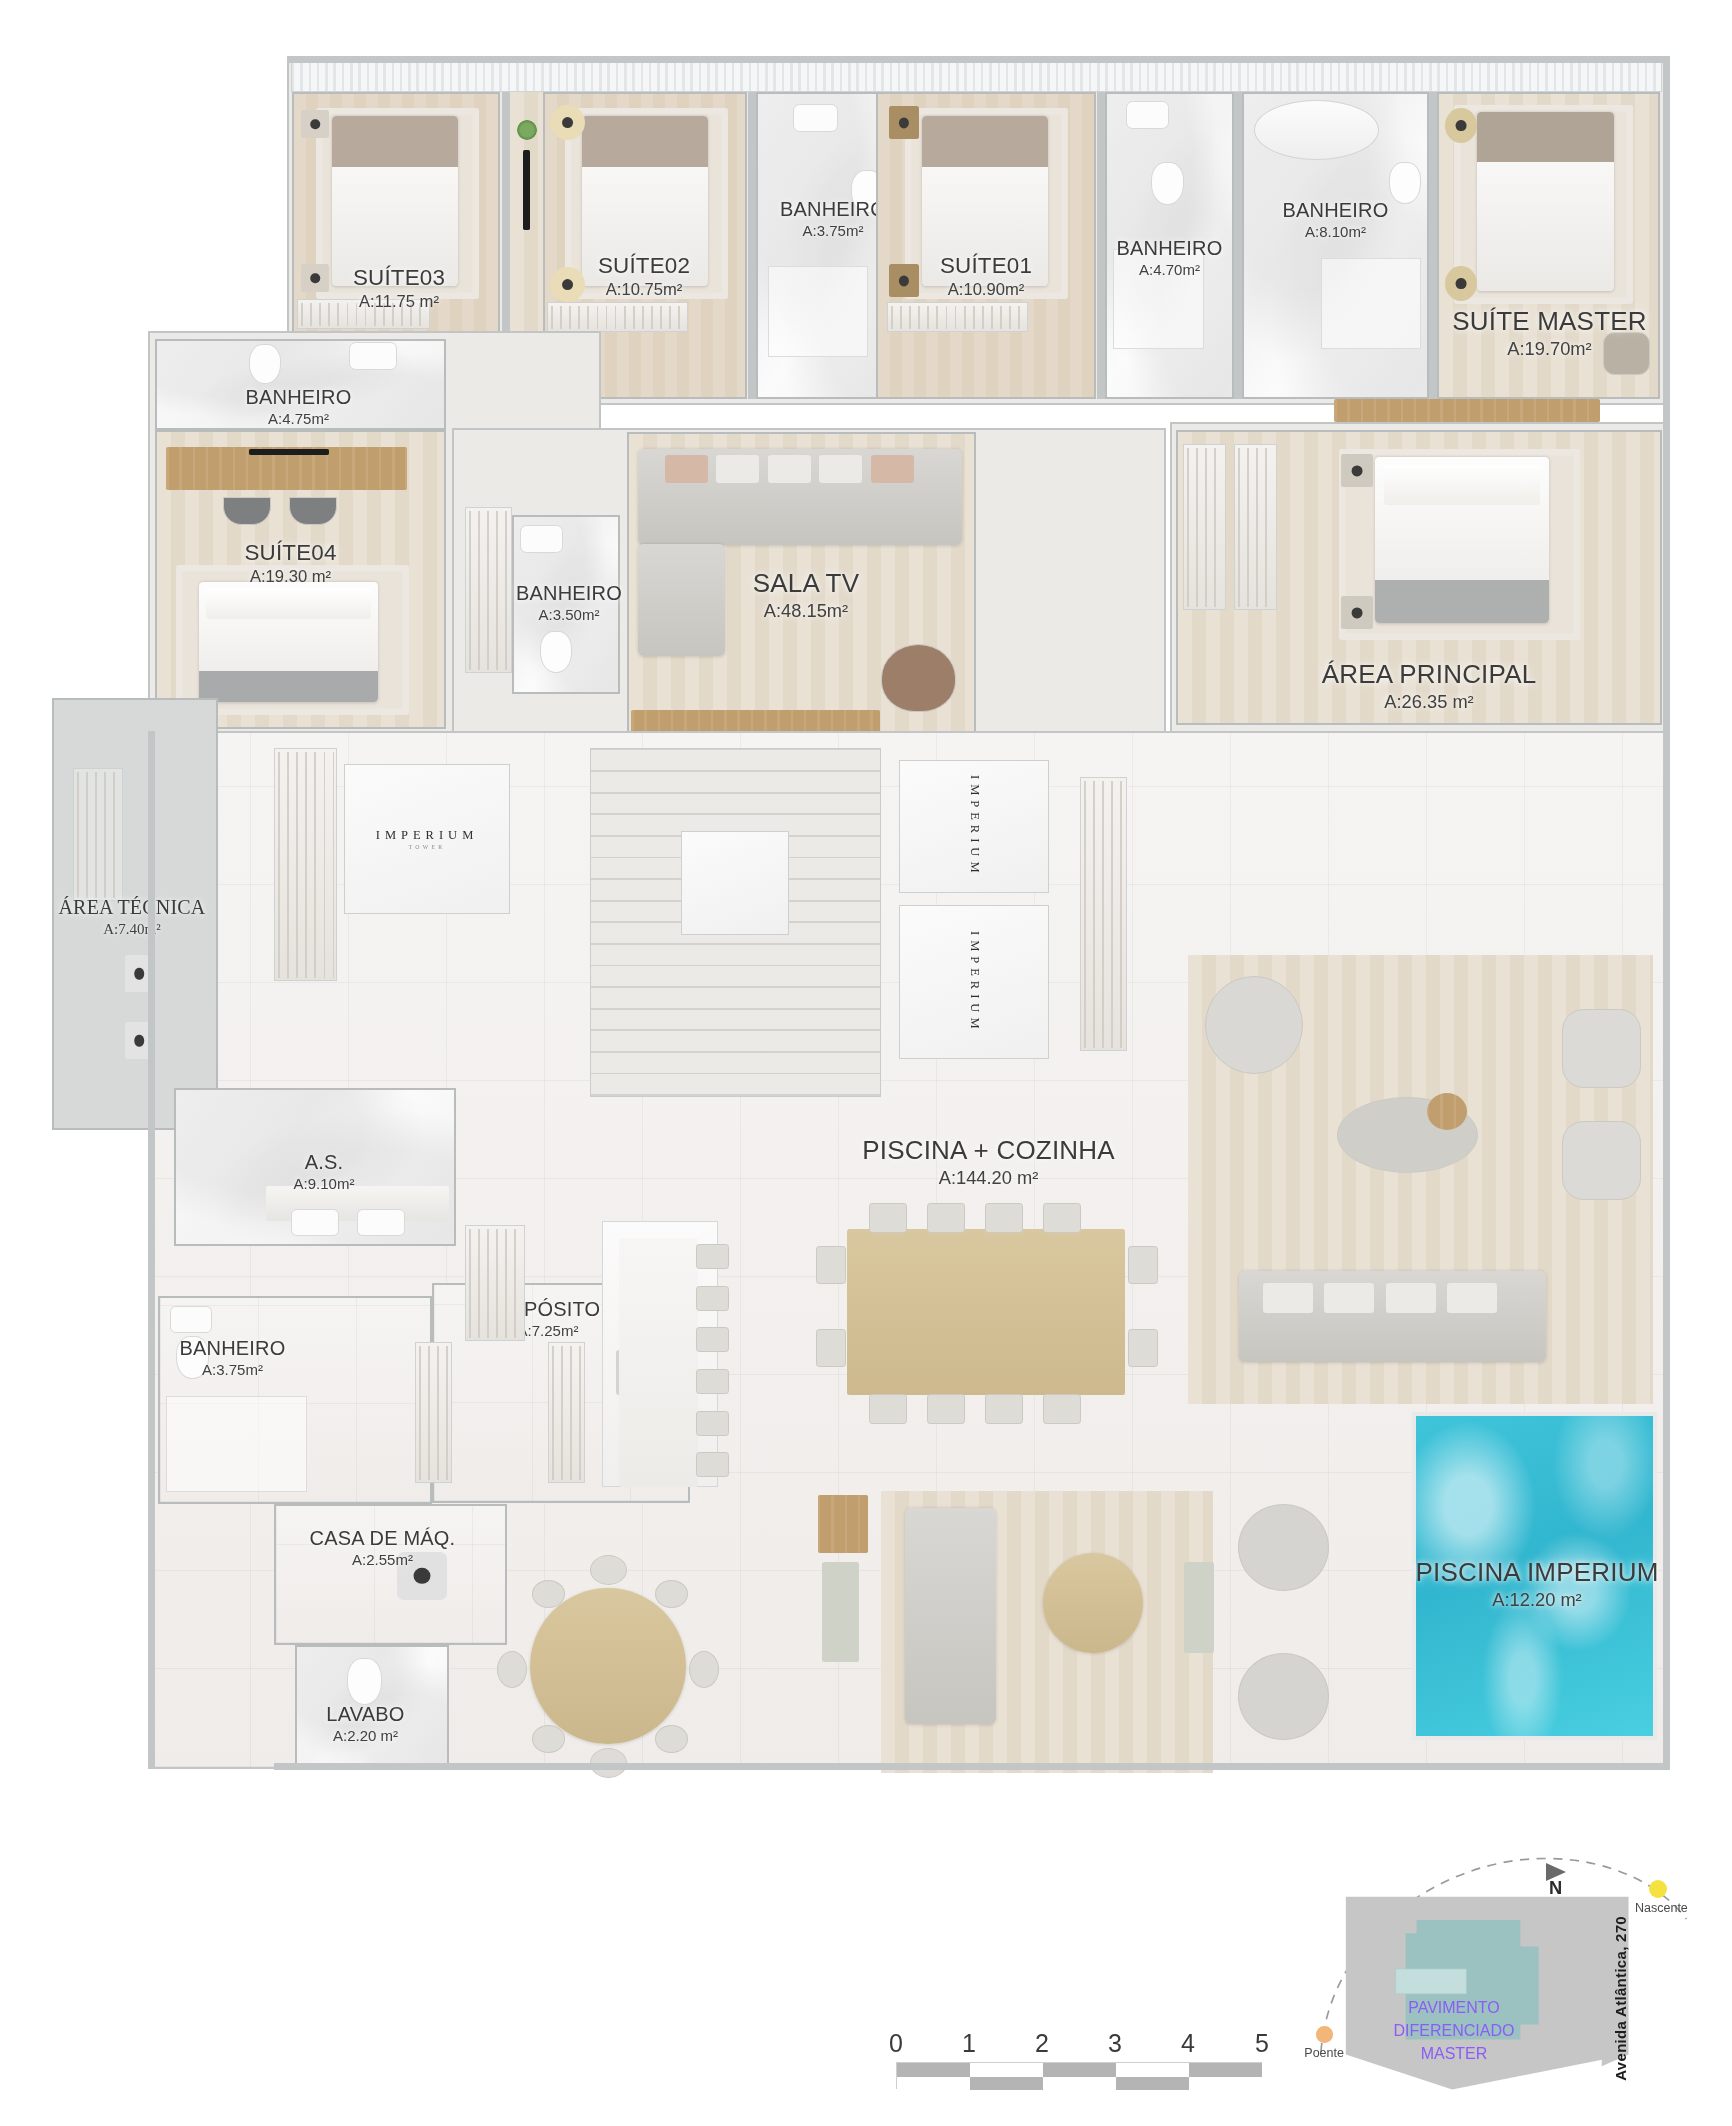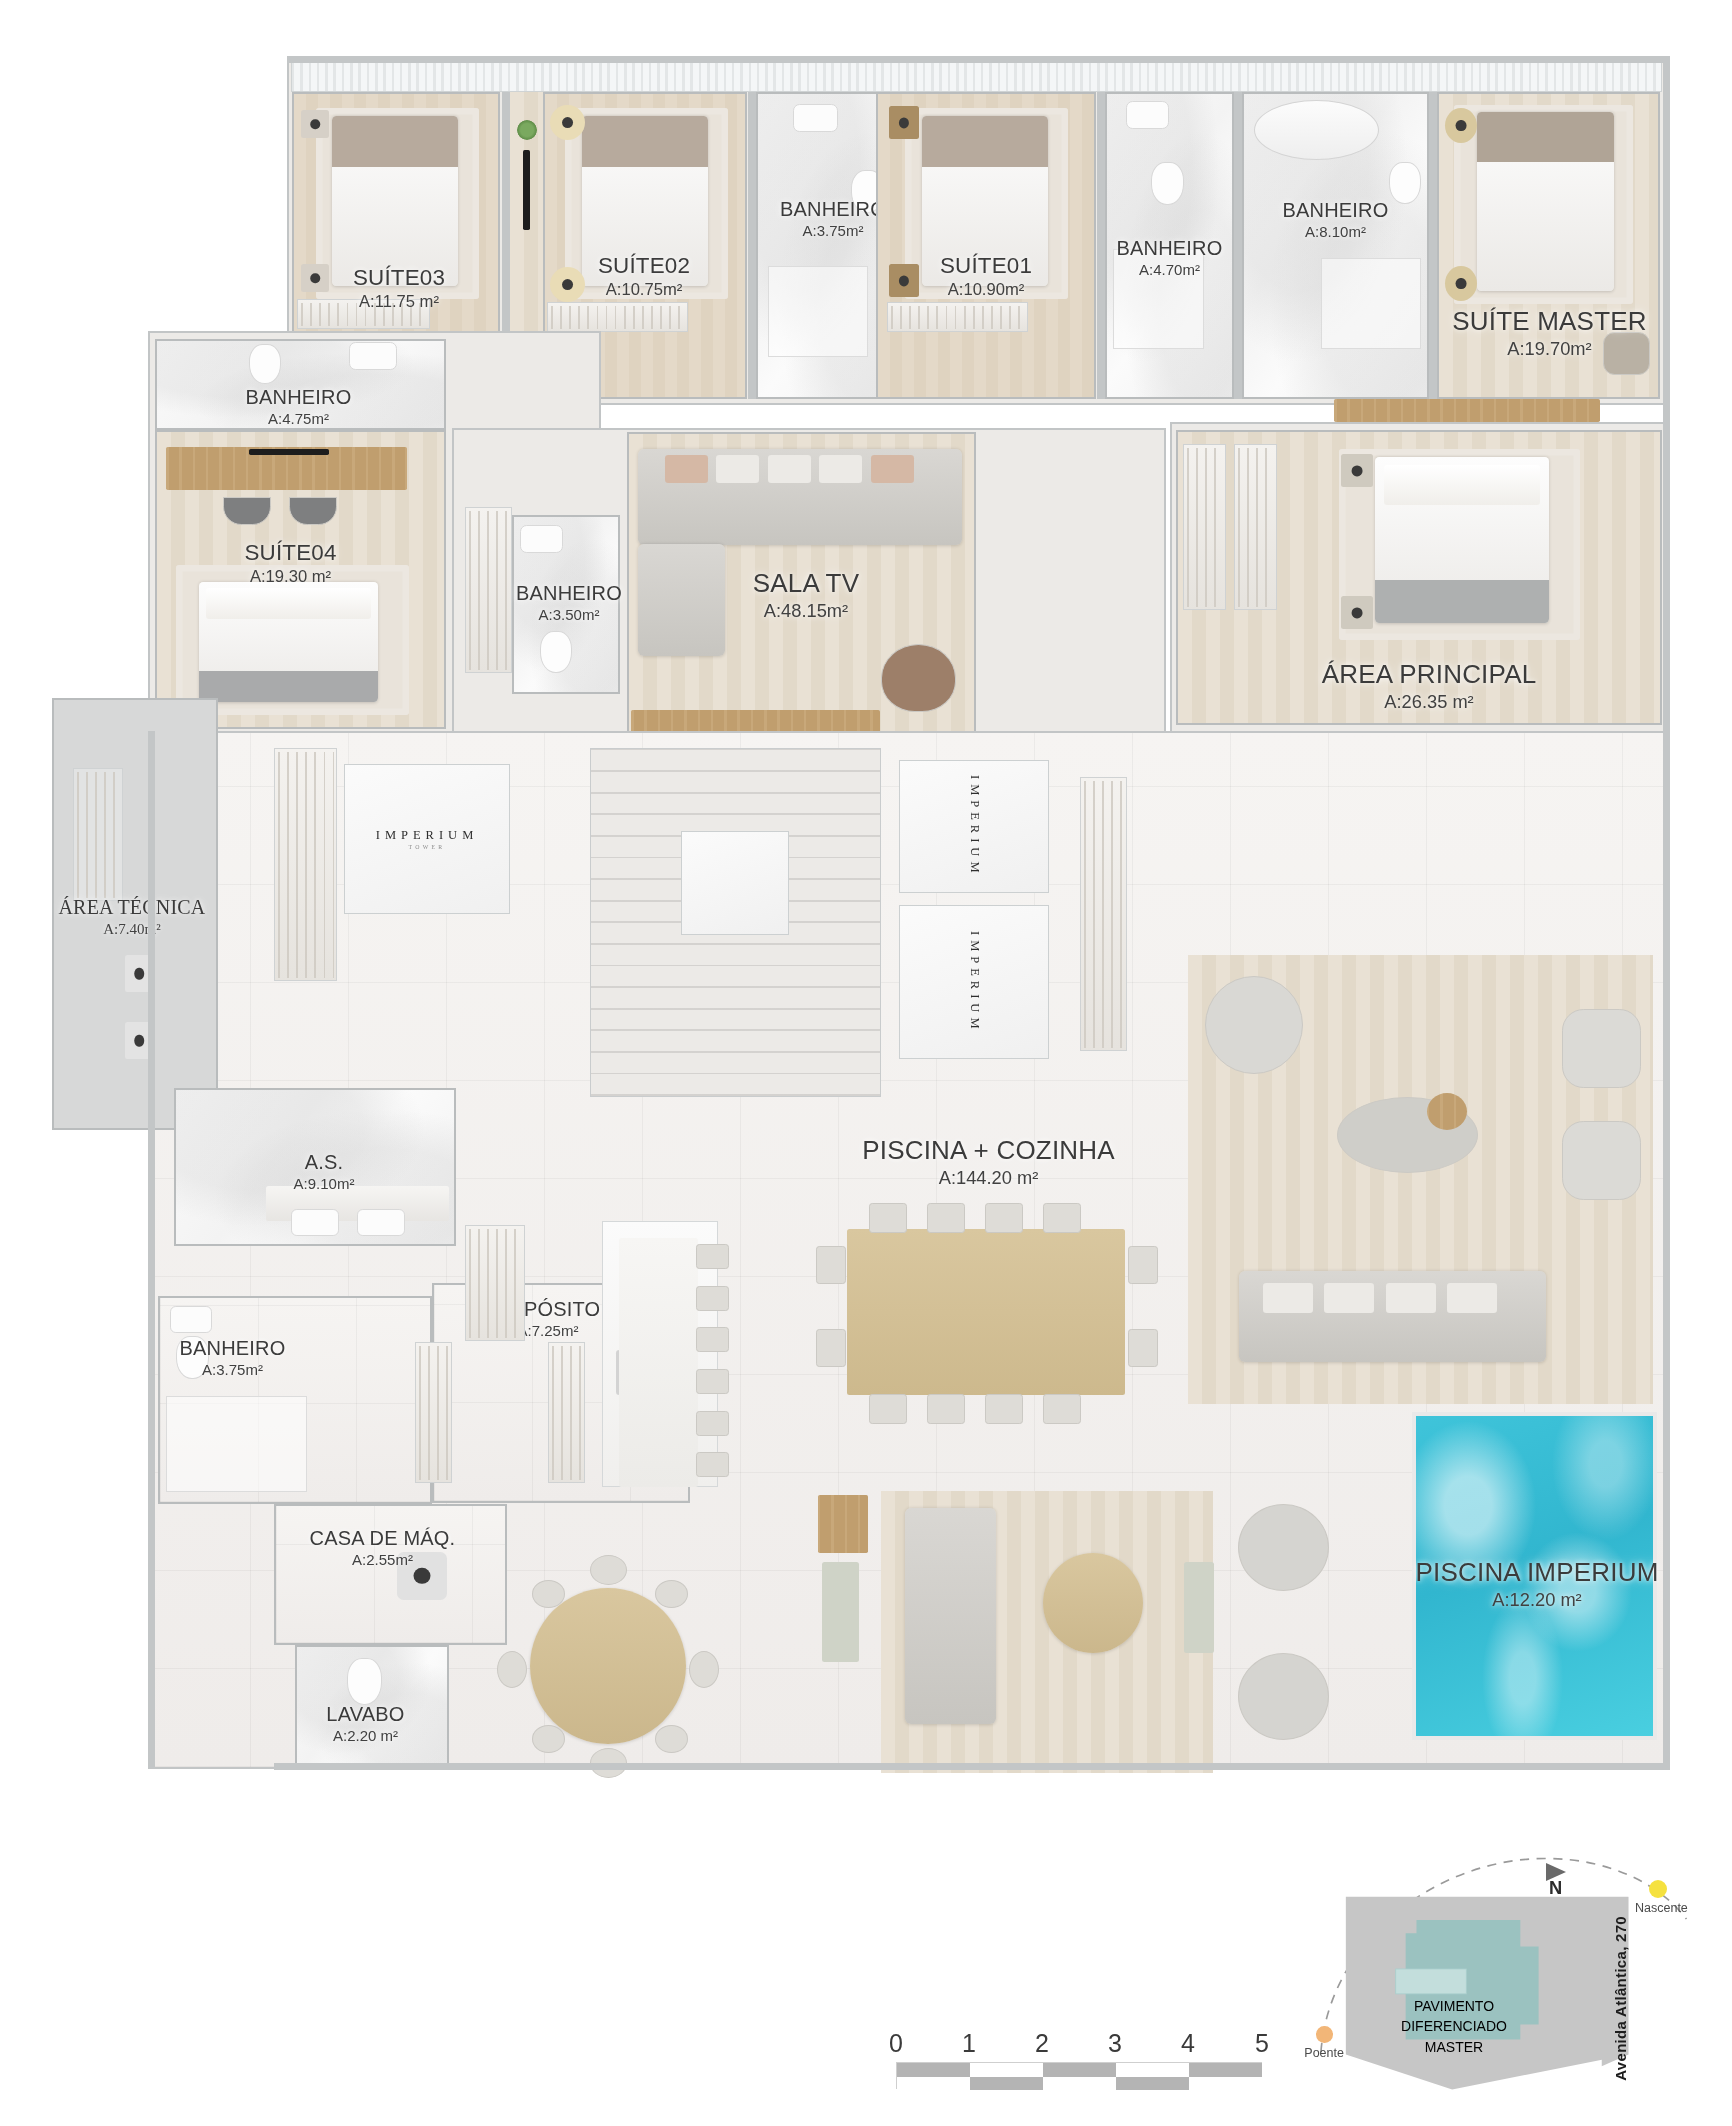--- a/index.html
+++ b/index.html
@@ -129,21 +129,21 @@
   .site-map { position:absolute; left:1296px; top:1840px; width:432px; height:287px; }
   .sun { position:absolute; border-radius:50%; }
   .sun-label { position:absolute; font-size:12.5px; color:#4a4a4a; }
   .north-tri {
     position:absolute; width:0;height:0;
     border-left:9.1px solid transparent; border-right:9.1px solid transparent;
     border-bottom:20px solid #6a6a6a;
     transform: rotate(90deg);
   }
   .north-letter { position:absolute; font-size:18.3px; font-weight:bold; color:#2c2c2c; }
-  .tower-label { position:absolute; width:100%; text-align:center; font-size:14px; color:#000000; line-height:1.45; }
+  .tower-label { position:absolute; width:100%; text-align:center; font-size:16px; color:#8b5cf6; line-height:1.45; }
   .avenue { position:absolute; font-size:15px; font-weight:bold; color:#1d1d1d; writing-mode:vertical-rl; transform:rotate(180deg); letter-spacing:0.3px; }
 
   .balcony-rail { position:absolute; background:repeating-linear-gradient(90deg,#e3e6e7 0 2.5px,#f4f6f7 2.5px 8.3px); border:1.7px solid #cfd3d4; }
 </style>
 </head>
 <body>
 
 <div id="page">
 
   <div class="slab" style="left:287px;top:60px;width:1379px;height:345px;"></div>

